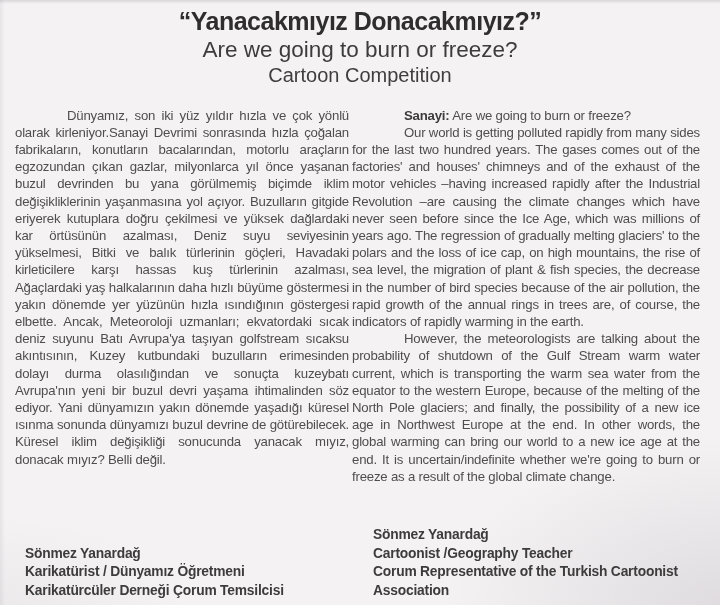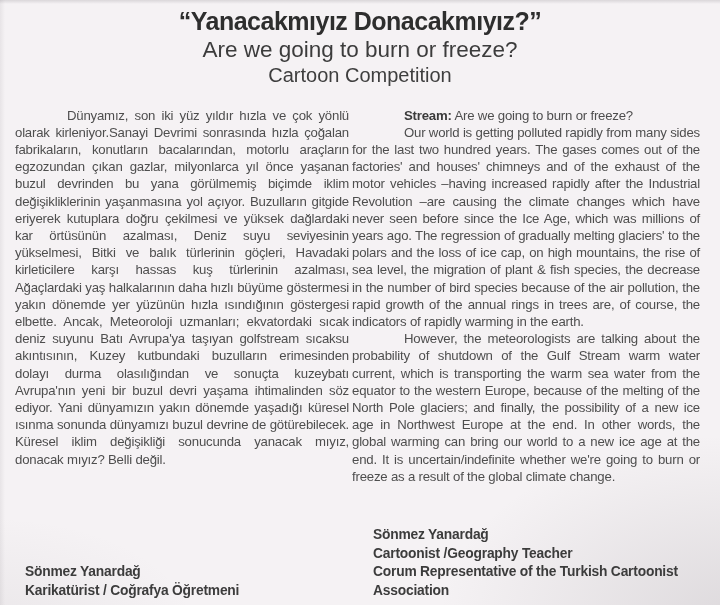--- a/index.html
+++ b/index.html
@@ -106,32 +106,33 @@
     <h3 class="subtitle">Cartoon Competition</h3>
   </header>
 
   <main class="columns">
 
     <section class="col-left">
       <p class="para indent">Dünyamız, son iki yüz yıldır hızla ve çok yönlü olarak kirleniyor.Sanayi Devrimi sonrasında hızla çoğalan fabrikaların, konutların bacalarından, motorlu araçların egzozundan çıkan gazlar, milyonlarca yıl önce yaşanan buzul devrinden bu yana görülmemiş biçimde iklim değişikliklerinin yaşanmasına yol açıyor. Buzulların gitgide eriyerek kutuplara doğru çekilmesi ve yüksek dağlardaki kar örtüsünün azalması, Deniz suyu seviyesinin yükselmesi, Bitki ve balık türlerinin göçleri, Havadaki kirleticilere karşı hassas kuş türlerinin azalması, Ağaçlardaki yaş halkalarının daha hızlı büyüme göstermesi yakın dönemde yer yüzünün hızla ısındığının göstergesi elbette. Ancak, Meteoroloji uzmanları; ekvatordaki sıcak deniz suyunu Batı Avrupa'ya taşıyan golfstream sıcaksu akıntısının, Kuzey kutbundaki buzulların erimesinden dolayı  durma olasılığından ve sonuçta kuzeybatı Avrupa'nın  yeni bir buzul devri yaşama ihtimalinden söz ediyor. Yani dünyamızın yakın dönemde yaşadığı küresel ısınma sonunda dünyamızı buzul devrine de götürebilecek. Küresel iklim değişikliği sonucunda yanacak mıyız, donacak mıyız? Belli değil.</p>
     </section>
 
     <section class="col-right">
-      <p class="para indent"><span class="theme-label">Stream:</span> <span>Are we going to burn or freeze?</span></p>
+      <p class="para indent"><span class="theme-label">Sanayi:</span> <span>Are we going to burn or freeze?</span></p>
       <p class="para indent">Our world is getting polluted rapidly from many sides for the last two hundred years. The gases comes out of the factories' and houses' chimneys and of the exhaust of the motor vehicles –having increased rapidly after the Industrial Revolution –are causing the climate changes which have never seen before since the Ice Age, which was millions of years ago. The regression of gradually melting glaciers' to the polars and the loss of ice cap, on high mountains, the rise of sea level, the migration of plant &amp; fish species, the decrease in the number of bird species because of the air pollution, the rapid growth of the annual rings in trees are, of course, the indicators of rapidly warming in the earth.</p>
       <p class="para indent">However, the meteorologists are talking about the probability of shutdown of the Gulf Stream warm water current, which is transporting the warm sea water from the equator to the western Europe, because of the melting of the North Pole glaciers; and finally, the possibility of a new ice age in Northwest Europe at the end. In other words, the global warming can bring our world to a new ice age at the end. It is uncertain/indefinite whether we're going to burn or freeze as a result of the global climate change.</p>
     </section>
 
   </main>
 
   <footer class="signatures">
 
     <div class="sig sig-left">
       <p class="sig-line">Sönmez Yanardağ</p>
-      <p class="sig-line">Karikatürist / Coğrafya Öğretmeni</p>
+      <p class="sig-line">Karikatürist / Dünyamız Öğretmeni</p>
+      <p class="sig-line">Karikatürcüler Derneği Çorum Temsilcisi</p>
     </div>
 
     <div class="sig sig-right">
       <p class="sig-line">Sönmez Yanardağ</p>
       <p class="sig-line">Cartoonist /Geography Teacher</p>
       <p class="sig-line">Corum Representative of the Turkish Cartoonist Association</p>
     </div>
 
   </footer>
 

